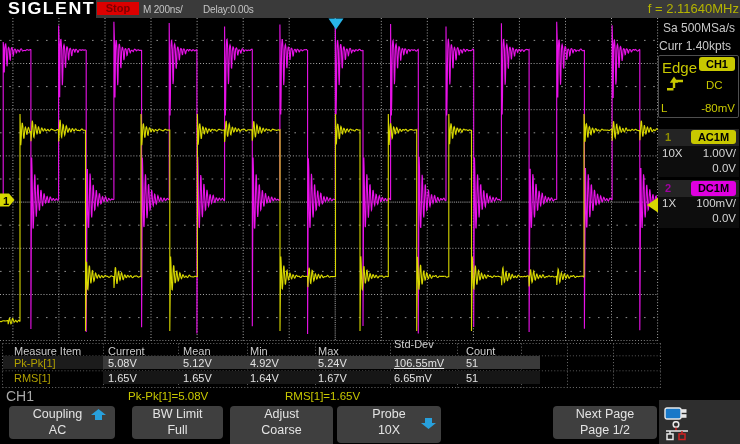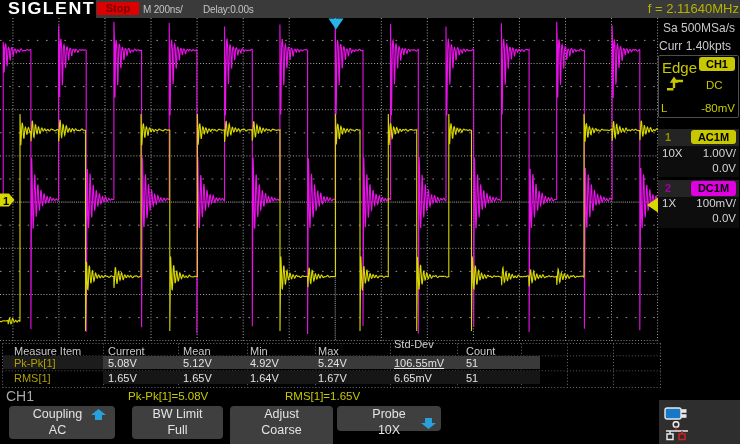--- a/index.html
+++ b/index.html
@@ -133,24 +133,25 @@
 <div class="abs" style="left:6px;top:388px;color:#a8a8a8;font-size:14px;">CH1</div>
 <div class="abs" style="left:128px;top:390px;color:#c8c800;font-size:11.5px;">Pk-Pk[1]=5.08V</div>
 <div class="abs" style="left:285px;top:390px;color:#c8c800;font-size:11.5px;">RMS[1]=1.65V</div>
 
 <div class="abs" style="left:9px;top:406px;width:106px;height:33px;background:#3f3f3f;border-radius:4px;color:#e4e4e4;font-size:12.5px;text-align:center;line-height:16px;padding-right:9px;">Coupling<br>AC</div>
 <svg class="abs" style="left:91px;top:409px;" width="15" height="11" viewBox="0 0 15 11">
       <polygon points="7.5,0 15,6 11,6 11,11 4,11 4,6 0,6" fill="#28a0dc"></polygon>
     </svg>
 <div class="abs" style="left:120px;top:406px;width:91px;height:33px;background:#3f3f3f;border-radius:4px;color:#e4e4e4;font-size:12.5px;text-align:center;line-height:16px;margin-left:12px;">BW Limit<br>Full</div>
 <div class="abs" style="left:230px;top:406px;width:103px;height:43px;background:#3f3f3f;border-radius:4px;color:#e4e4e4;font-size:12.5px;text-align:center;line-height:16px;">Adjust<br>Coarse</div>
-<div class="abs" style="left:337px;top:406px;width:104px;height:25px;background:#3f3f3f;border-radius:4px;color:#e4e4e4;font-size:12.5px;text-align:center;line-height:16px;">Probe<br>10X</div>
+<div class="abs" style="left:337px;top:406px;width:104px;height:37px;background:#3f3f3f;border-radius:4px;color:#e4e4e4;font-size:12.5px;text-align:center;line-height:16px;">Probe<br>10X</div>
 <svg class="abs" style="left:421px;top:418px;" width="15" height="11" viewBox="0 0 15 11">
       <polygon points="7.5,11 15,5 11,5 11,0 4,0 4,5 0,5" fill="#28a0dc"></polygon>
     </svg>
+<div class="abs" style="left:553px;top:406px;width:104px;height:33px;background:#3f3f3f;border-radius:4px;color:#e4e4e4;font-size:12.5px;text-align:center;line-height:16px;">Next Page<br>Page 1/2</div>
 
 <div class="abs" style="left:659px;top:400px;width:81px;height:44px;background:#2e2e2e;"></div>
 <svg class="abs" style="left:664px;top:407px;" width="23" height="13" viewBox="0 0 23 13">
 <rect x="1" y="1" width="16" height="11" rx="2" fill="#1878c8" stroke="#e8e8e8" stroke-width="1.4"></rect>
 <rect x="17" y="2.2" width="5.5" height="3.6" fill="#e8e8e8"></rect>
 <rect x="17" y="7.2" width="5.5" height="3.6" fill="#e8e8e8"></rect>
 </svg>
 <svg class="abs" style="left:665px;top:421px;" width="24" height="20" viewBox="0 0 24 20">
 <circle cx="11" cy="3.5" r="2.8" fill="none" stroke="#e8e8e8" stroke-width="1.5"></circle>
 <line x1="11" y1="6.5" x2="11" y2="10" stroke="#cc2222" stroke-width="1.5"></line>

